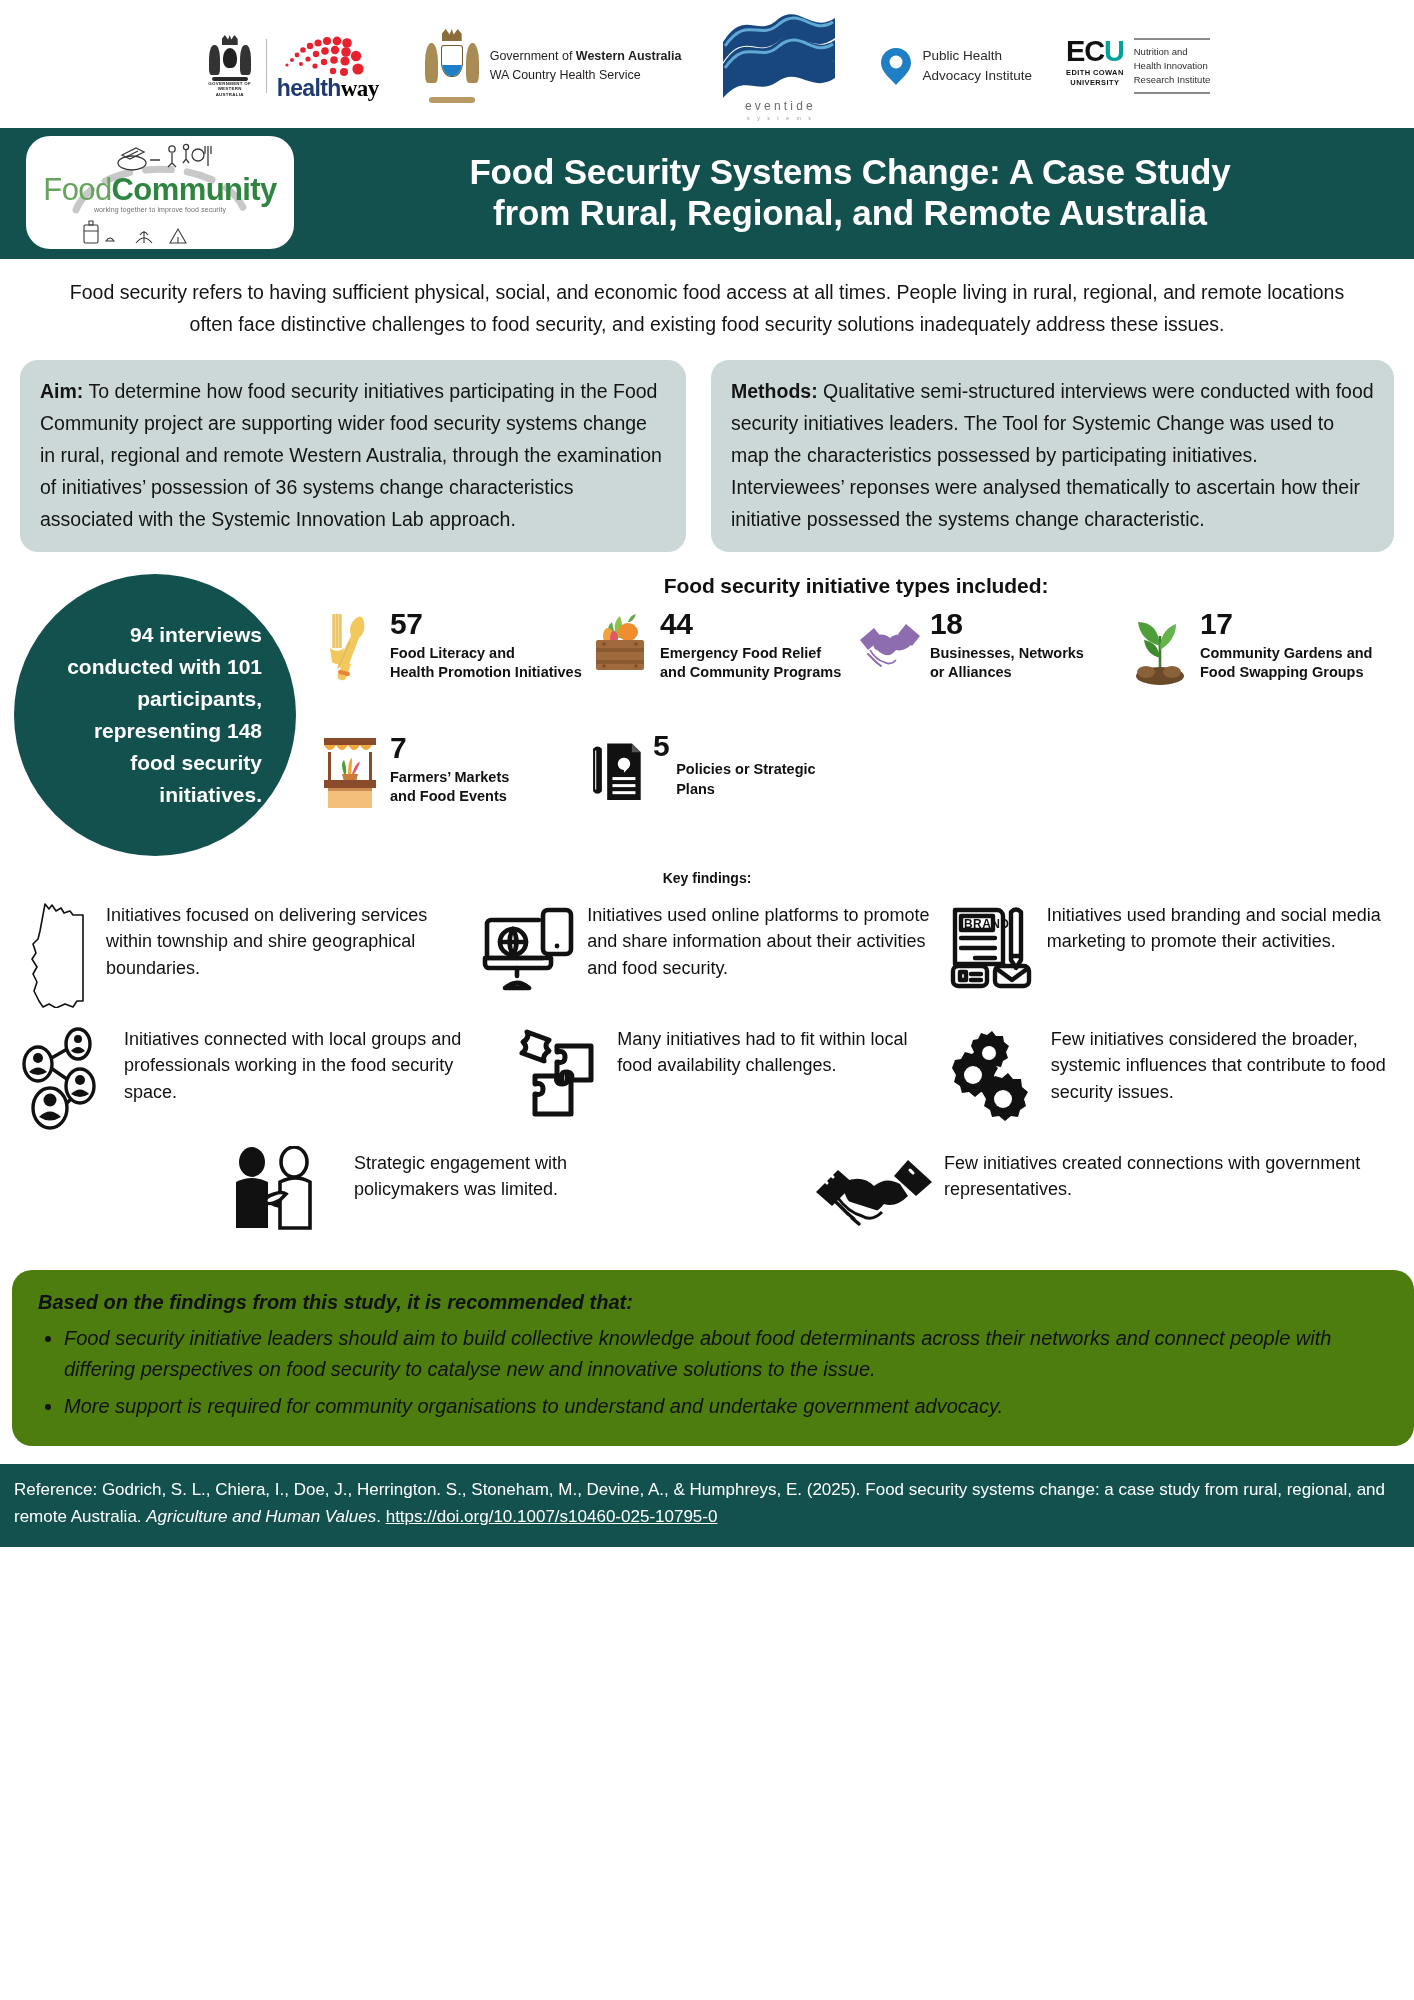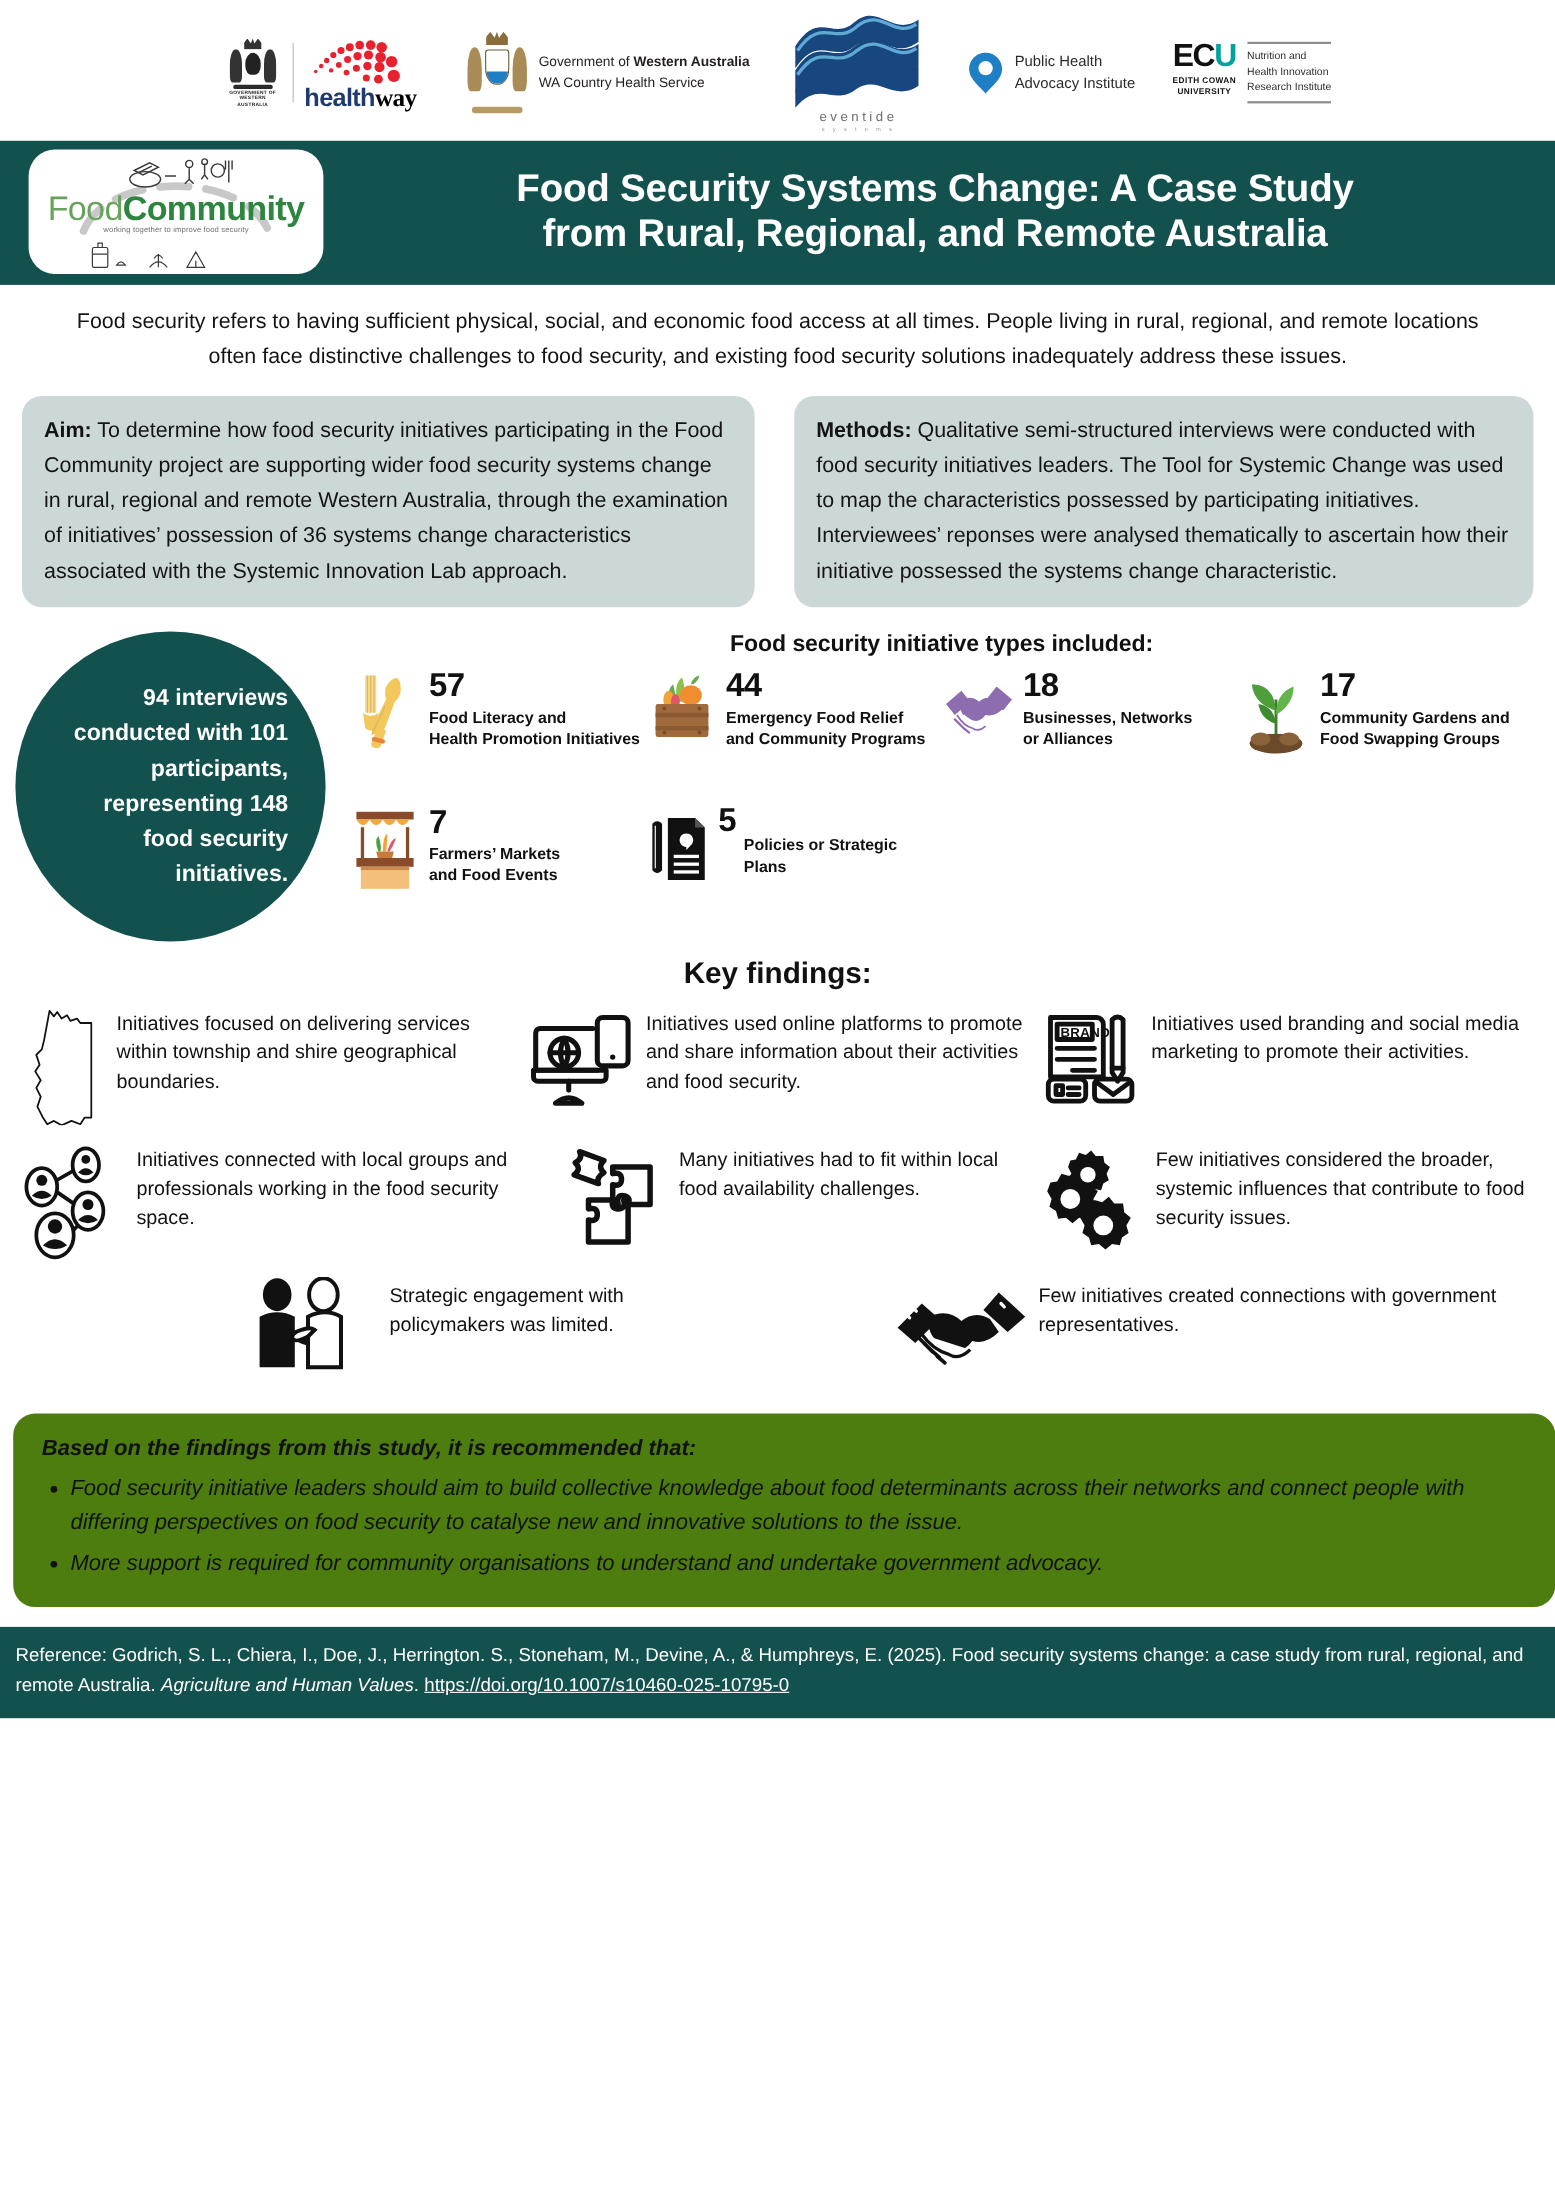--- a/index.html
+++ b/index.html
@@ -167,21 +167,21 @@
     padding: 18px 62px 6px 62px;
     font-size: 19.5px;
     line-height: 1.62;
     text-align: center;
     color: #141414;
   }
   .intro b { font-weight: normal; text-align: right; }
 
   
   .am-row {
-    display: flex; gap: 36px; padding: 14px 20px 0 20px;
+    display: flex; gap: 25px; padding: 14px 20px 0 20px;
     align-items: flex-start;
   }
   .am-box {
     background: #ccd8d7; border-radius: 18px;
     padding: 16px 20px 16px 20px;
     font-size: 19.5px; line-height: 1.64; color: #141414;
   }
   .am-box b { font-weight: bold; }
   .am-aim { flex: 0 0 666px; }
   .am-methods { flex: 1; }
@@ -211,21 +211,21 @@
     font-size: 30px; font-weight: bold; line-height: .92; letter-spacing: -.5px;
   }
   .type-label {
     font-size: 14.5px; font-weight: bold; line-height: 1.36; margin-top: 6px;
   }
   .type-inline { display: flex; align-items: flex-start; gap: 7px; }
   .type-inline .type-num { margin-top: 2px; }
 
   
   .kf-heading {
-    text-align: center; font-size: 27px; font-weight: bold;
+    text-align: center; font-size: 14px; font-weight: bold;
     padding: 14px 0 8px 0;
   }
   .kf-grid {
     display: grid; grid-template-columns: repeat(3, 1fr);
     padding: 0 12px; row-gap: 6px;
   }
   .kf-item { display: flex; align-items: flex-start; gap: 10px; padding: 4px 6px; }
   .kf-icon { flex: 0 0 auto; }
   .kf-text { font-size: 18px; line-height: 1.46; padding-top: 4px; }
   .kf-row-last {

